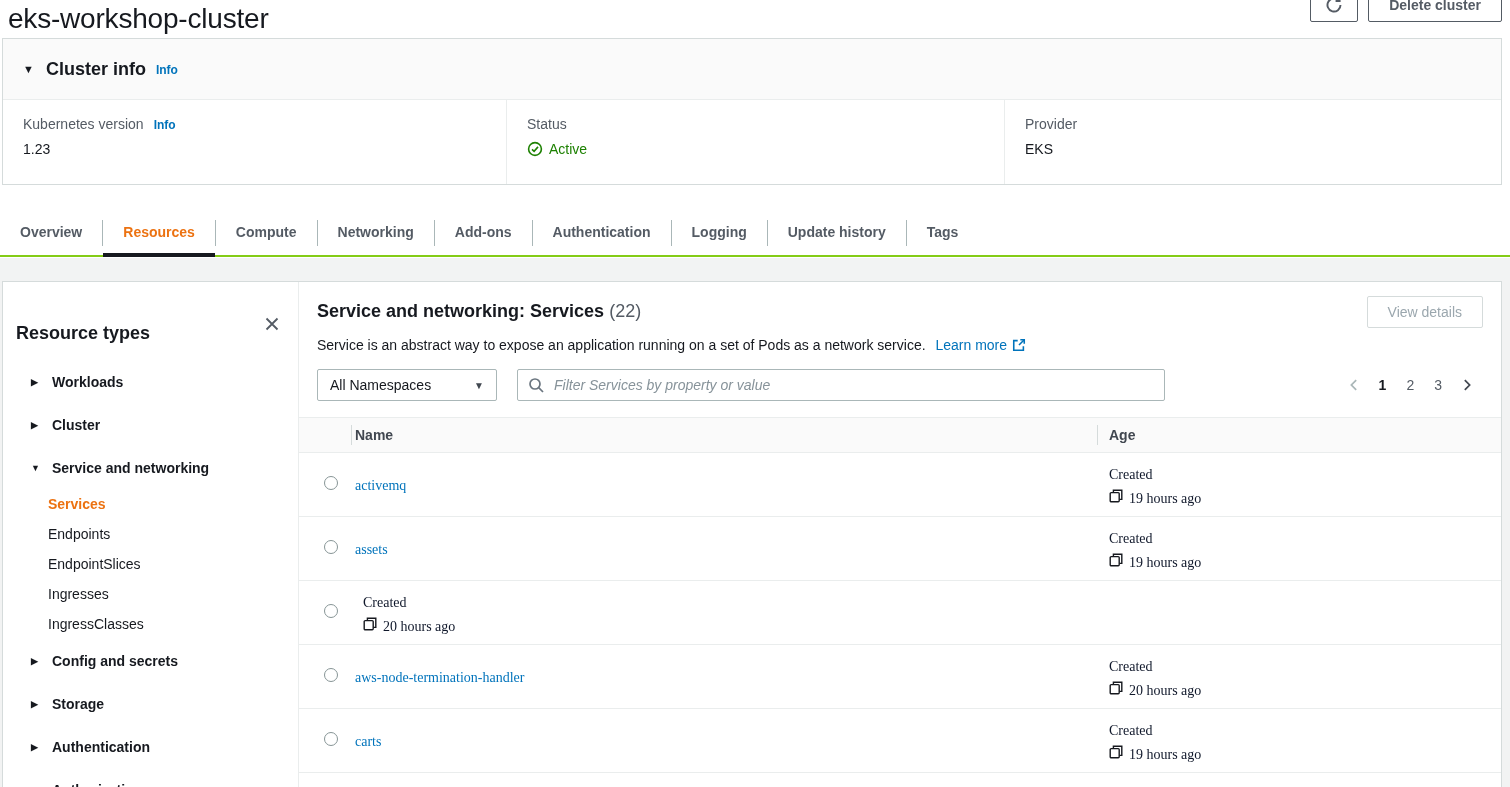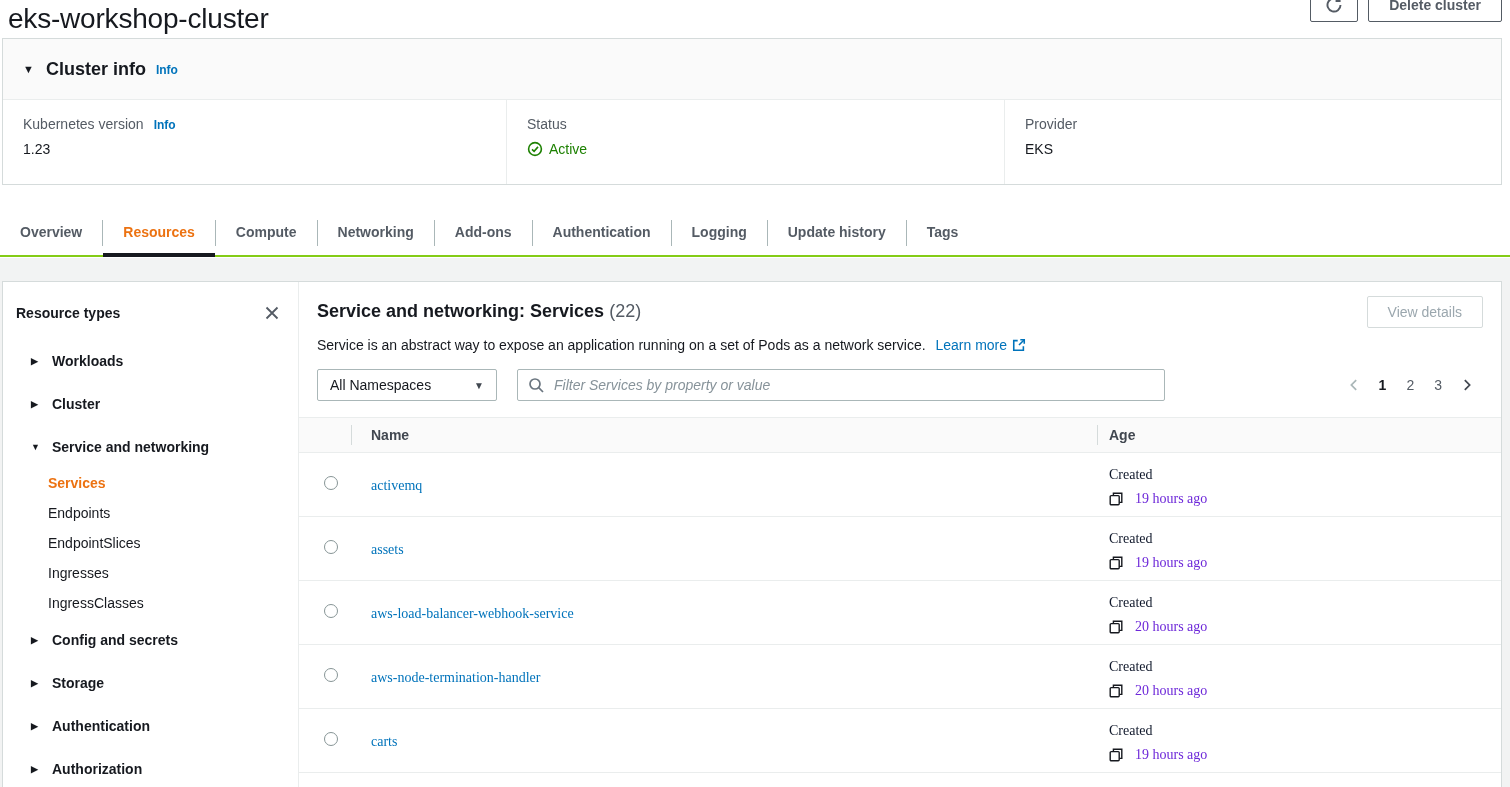--- a/index.html
+++ b/index.html
@@ -38,21 +38,21 @@
 
   
   #content-bg{position:absolute;top:258px;left:0;right:0;bottom:0;background:#f2f3f3;}
 
   
   #split-card{position:absolute;top:281px;left:2px;right:8px;height:520px;background:#fff;border:1px solid #d5dbdb;display:flex;}
 
   
   #sidebar{width:296px;flex:none;border-right:1px solid #eaeded;}
   .sidebar-header{display:flex;justify-content:space-between;align-items:center;padding:21px 16px 0 13px;}
-  .sidebar-title{font-size:14px;font-weight:bold;}
+  .sidebar-title{font-size:18px;font-weight:bold;margin-top:20px;}
   .close-btn{width:20px;height:20px;display:flex;align-items:center;justify-content:center;cursor:pointer;}
   #tree{margin-top:16px;}
   .group{height:43px;display:flex;align-items:center;gap:10px;padding-left:28px;font-size:14px;font-weight:bold;color:#16191f;cursor:pointer;}
   .tree-caret{font-size:9px;color:#16191f;width:11px;display:inline-block;}
   .subitem{height:30px;display:flex;align-items:center;padding-left:45px;font-size:14px;color:#16191f;cursor:pointer;}
   .subitem.selected{color:#ec7211;font-weight:bold;}
 
   
   #main-panel{flex:1;min-width:0;padding:14px 18px 0 18px;}
   .panel-head{display:flex;justify-content:space-between;align-items:flex-start;height:32px;}
@@ -69,29 +69,29 @@
   .search-box input::placeholder{font-style:italic;color:#87939a;}
   .pagination{margin-left:auto;display:flex;align-items:center;gap:6px;font-size:14px;padding-right:4px;}
   .page-chevron{width:24px;height:24px;display:flex;align-items:center;justify-content:center;cursor:pointer;}
   .page-num{padding:0 7px;color:#545b64;cursor:pointer;}
   .page-num.current{color:#16191f;font-weight:bold;}
 
   
   #services-table{margin:16px -18px 0 -18px;}
   .thead{display:flex;align-items:center;height:36px;background:#fafafa;border-top:1px solid #eaeded;border-bottom:1px solid #eaeded;font-size:14px;font-weight:bold;color:#414750;}
   .col-select{width:52px;flex:none;padding-left:25px;}
-  .col-name{width:746px;flex:none;padding-left:20px;position:relative;}
+  .col-name{width:746px;flex:none;padding-left:4px;position:relative;}
   .col-age{flex:1;padding-left:12px;position:relative;}
   .thead .col-name::before,.thead .col-age::before{content:"";position:absolute;left:0;top:50%;transform:translateY(-50%);width:1px;height:20px;background:#d5dbdb;}
   .trow{display:flex;align-items:center;height:64px;border-bottom:1px solid #eaeded;background:#fff;font-family:Liberation Serif, serif;}
   .radio{width:14px;height:14px;border-radius:50%;border:1px solid #879596;background:#fff;display:inline-block;cursor:pointer;}
   .name-link{color:#0073bb;font-size:14px;}
   .trow .col-age{align-self:stretch;display:flex;flex-direction:column;padding-top:12px;}
   .created{font-size:14px;color:#0f172a;line-height:20px;margin-bottom:4px;}
-  .age-val{display:flex;align-items:center;gap:12px;font-size:14px;color:#6d28d9;line-height:20px;}
+  .age-val{display:flex;align-items:flex-start;gap:6px;font-size:14px;color:#0f172a;line-height:20px;}
   .icon{display:inline-flex;align-items:center;justify-content:center;}
 </style>
 </head>
 <body>
 
 <div id="page-header">
   <h1 id="page-title">eks-workshop-cluster</h1>
   <div id="header-actions">
     <button class="hdr-btn" id="refresh-btn">
       <span class="icon">
@@ -296,21 +296,20 @@
                   <path d="M4.4 3.6V1.2h8.4v9.2h-2.4" fill="none" stroke="#16191f" stroke-width="1.4"></path>
                 </svg>
               </span>
             <span>19 hours ago</span>
           </div>
         </div>
       </div>
 
       <div class="trow">
         <div class="col-select"><span class="radio"></span></div>
-        <div class="col-name"><a href="#" class="name-link">aws-load-balancer-webhook-service</a></div>
         <div class="col-age">
           <div class="created">Created</div>
           <div class="age-val">
             <span class="icon">
                 <svg width="14" height="14" viewBox="0 0 14 14">
                   <rect x="1.2" y="3.6" width="9" height="9.2" rx="1" fill="#fff" stroke="#16191f" stroke-width="1.4"></rect>
                   <path d="M4.4 3.6V1.2h8.4v9.2h-2.4" fill="none" stroke="#16191f" stroke-width="1.4"></path>
                 </svg>
               </span>
             <span>20 hours ago</span>

